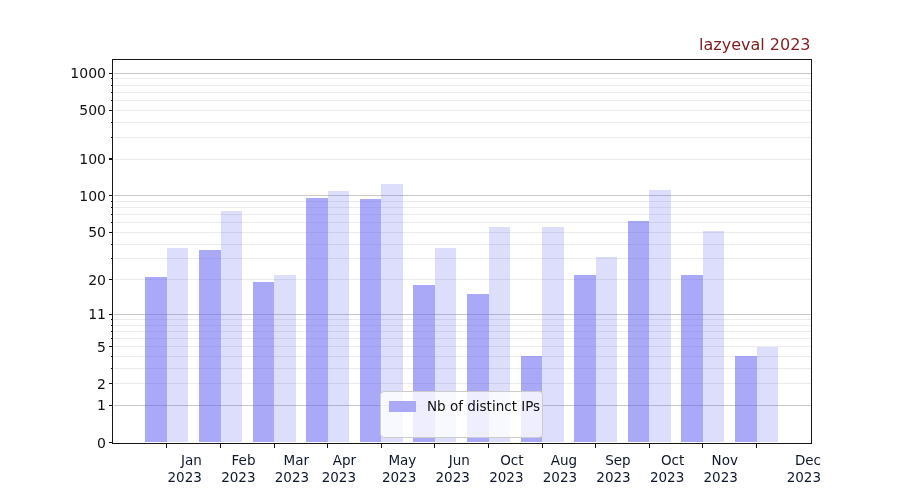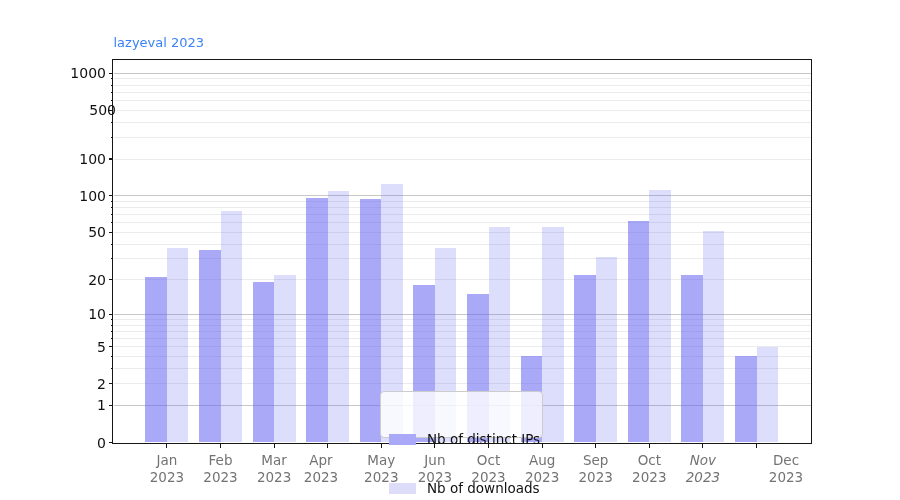--- a/index.html
+++ b/index.html
@@ -7,23 +7,23 @@
     width: 900px; height: 500px;
     background: #ffffff;
     font-family: "DejaVu Sans", sans-serif;
     position: relative;
     overflow: hidden;
   }
   #figure { position: absolute; left: 0; top: 0; width: 900px; height: 500px; }
   #chart-title {
     position: absolute;
     left: 113.5px; top: 35px; width: 697px;
-    text-align: left;
-    font-size: 13px;
-    color: #3b82f6;
+    text-align: right;
+    font-size: 16px;
+    color: #7f1d1d;
   }
   #plot-area {
     position: absolute;
     left: 113.5px; top: 60.5px; width: 697px; height: 382px;
     overflow: hidden;
     background: #ffffff;
   }
   #plot-border {
     position: absolute;
     left: 112.4px; top: 59.4px; width: 699.2px; height: 384.2px;
@@ -37,38 +37,38 @@
   .ylabel {
     position: absolute;
     left: 0; width: 106px;
     text-align: right;
     font-size: 14px; line-height: 18px;
     color: #111111;
   }
   .xlabel {
     position: absolute;
     width: 70px;
-    text-align: center;
+    text-align: right;
     font-size: 13.5px; line-height: 16.5px;
-    color: #737373;
+    color: #0f172a;
     white-space: pre-line;
   }
   #legend {
     position: absolute;
     left: 380px; top: 391px; width: 163px; height: 47px;
     box-sizing: border-box;
     background: rgba(255,255,255,0.8);
     border: 1px solid #cccccc;
     border-radius: 4px;
     padding: 6px 8px;
     display: flex;
     flex-direction: column;
     justify-content: space-between;
   }
-  .legend-row { display: flex; align-items: center; height: 16px; margin-top: 33px; }
+  .legend-row { display: flex; align-items: center; height: 16px; }
   .legend-swatch { width: 27px; height: 11px; margin-right: 11px; flex: 0 0 auto; }
   .legend-text { font-size: 13.5px; color: #111111; white-space: nowrap; }
 </style>
 </head>
 <body>
 
 <div id="figure">
   <div id="chart-title">lazyeval 2023</div>
   <div id="plot-area">
       <div class="gridline" style="top: 322.785px; background: rgb(235, 235, 235);"></div>
@@ -128,31 +128,31 @@
   <div id="axis-layer">
       <div class="ytick" style="left: 109.1px; top: 441.9px; width: 4.4px; height: 1.2px;"></div>
       <div class="ylabel" style="top: 433.5px;">0</div>
       <div class="ytick" style="left: 109.1px; top: 404.855px; width: 4.4px; height: 1.2px;"></div>
       <div class="ylabel" style="top: 396.455px;">1</div>
       <div class="ytick" style="left: 109.1px; top: 383.185px; width: 4.4px; height: 1.2px;"></div>
       <div class="ylabel" style="top: 374.785px;">2</div>
       <div class="ytick" style="left: 109.1px; top: 346.14px; width: 4.4px; height: 1.2px;"></div>
       <div class="ylabel" style="top: 337.74px;">5</div>
       <div class="ytick" style="left: 109.1px; top: 313.745px; width: 4.4px; height: 1.2px;"></div>
-      <div class="ylabel" style="top: 305.345px;">10</div>
+      <div class="ylabel" style="top: 305.345px;">11</div>
       <div class="ytick" style="left: 109.1px; top: 279.186px; width: 4.4px; height: 1.2px;"></div>
       <div class="ylabel" style="top: 270.786px;">20</div>
       <div class="ytick" style="left: 109.1px; top: 231.764px; width: 4.4px; height: 1.2px;"></div>
       <div class="ylabel" style="top: 223.364px;">50</div>
       <div class="ytick" style="left: 109.1px; top: 195.246px; width: 4.4px; height: 1.2px;"></div>
       <div class="ylabel" style="top: 186.846px;">100</div>
       <div class="ytick" style="left: 109.1px; top: 158.466px; width: 4.4px; height: 1.2px;"></div>
       <div class="ylabel" style="top: 150.066px;">100</div>
       <div class="ytick" style="left: 109.1px; top: 109.655px; width: 4.4px; height: 1.2px;"></div>
-      <div class="ylabel" style="top: 101.255px; padding-left: 10px;">500</div>
+      <div class="ylabel" style="top: 101.255px;">500</div>
       <div class="ytick" style="left: 109.1px; top: 72.6629px; width: 4.4px; height: 1.2px;"></div>
       <div class="ylabel" style="top: 64.2629px;">1000</div>
       <div class="ytick" style="left: 110.9px; top: 367.91px; width: 2.6px; height: 1px;"></div>
       <div class="ytick" style="left: 110.9px; top: 355.984px; width: 2.6px; height: 1px;"></div>
       <div class="ytick" style="left: 110.9px; top: 338.001px; width: 2.6px; height: 1px;"></div>
       <div class="ytick" style="left: 110.9px; top: 330.865px; width: 2.6px; height: 1px;"></div>
       <div class="ytick" style="left: 110.9px; top: 324.57px; width: 2.6px; height: 1px;"></div>
       <div class="ytick" style="left: 110.9px; top: 318.939px; width: 2.6px; height: 1px;"></div>
       <div class="ytick" style="left: 110.9px; top: 258.471px; width: 2.6px; height: 1px;"></div>
       <div class="ytick" style="left: 110.9px; top: 243.529px; width: 2.6px; height: 1px;"></div>
@@ -190,29 +190,25 @@
       <div class="xtick" style="left: 541.5px; top: 443.5px; width: 1.2px; height: 4.2px;"></div>
       <div class="xlabel" style="left: 507.1px; top: 452px;">Aug
 2023</div>
       <div class="xtick" style="left: 595.1px; top: 443.5px; width: 1.2px; height: 4.2px;"></div>
       <div class="xlabel" style="left: 560.7px; top: 452px;">Sep
 2023</div>
       <div class="xtick" style="left: 648.7px; top: 443.5px; width: 1.2px; height: 4.2px;"></div>
       <div class="xlabel" style="left: 614.3px; top: 452px;">Oct
 2023</div>
       <div class="xtick" style="left: 702.3px; top: 443.5px; width: 1.2px; height: 4.2px;"></div>
-      <div class="xlabel" style="left: 667.9px; top: 452px; font-style: italic;">Nov
+      <div class="xlabel" style="left: 667.9px; top: 452px;">Nov
 2023</div>
       <div class="xtick" style="left: 755.9px; top: 443.5px; width: 1.2px; height: 4.2px;"></div>
       <div class="xlabel" style="left: 751px; top: 452px;">Dec
 2023</div>
     </div>
   <div id="legend">
     <div class="legend-row">
       <span class="legend-swatch" id="swatch-ips" style="background: rgb(169, 169, 247);"></span>
       <span class="legend-text">Nb of distinct IPs</span>
     </div>
-    <div class="legend-row">
-      <span class="legend-swatch" id="swatch-downloads" style="background: rgb(221, 221, 249);"></span>
-      <span class="legend-text">Nb of downloads</span>
-    </div>
   </div>
 </div>
 
 </body></html>

